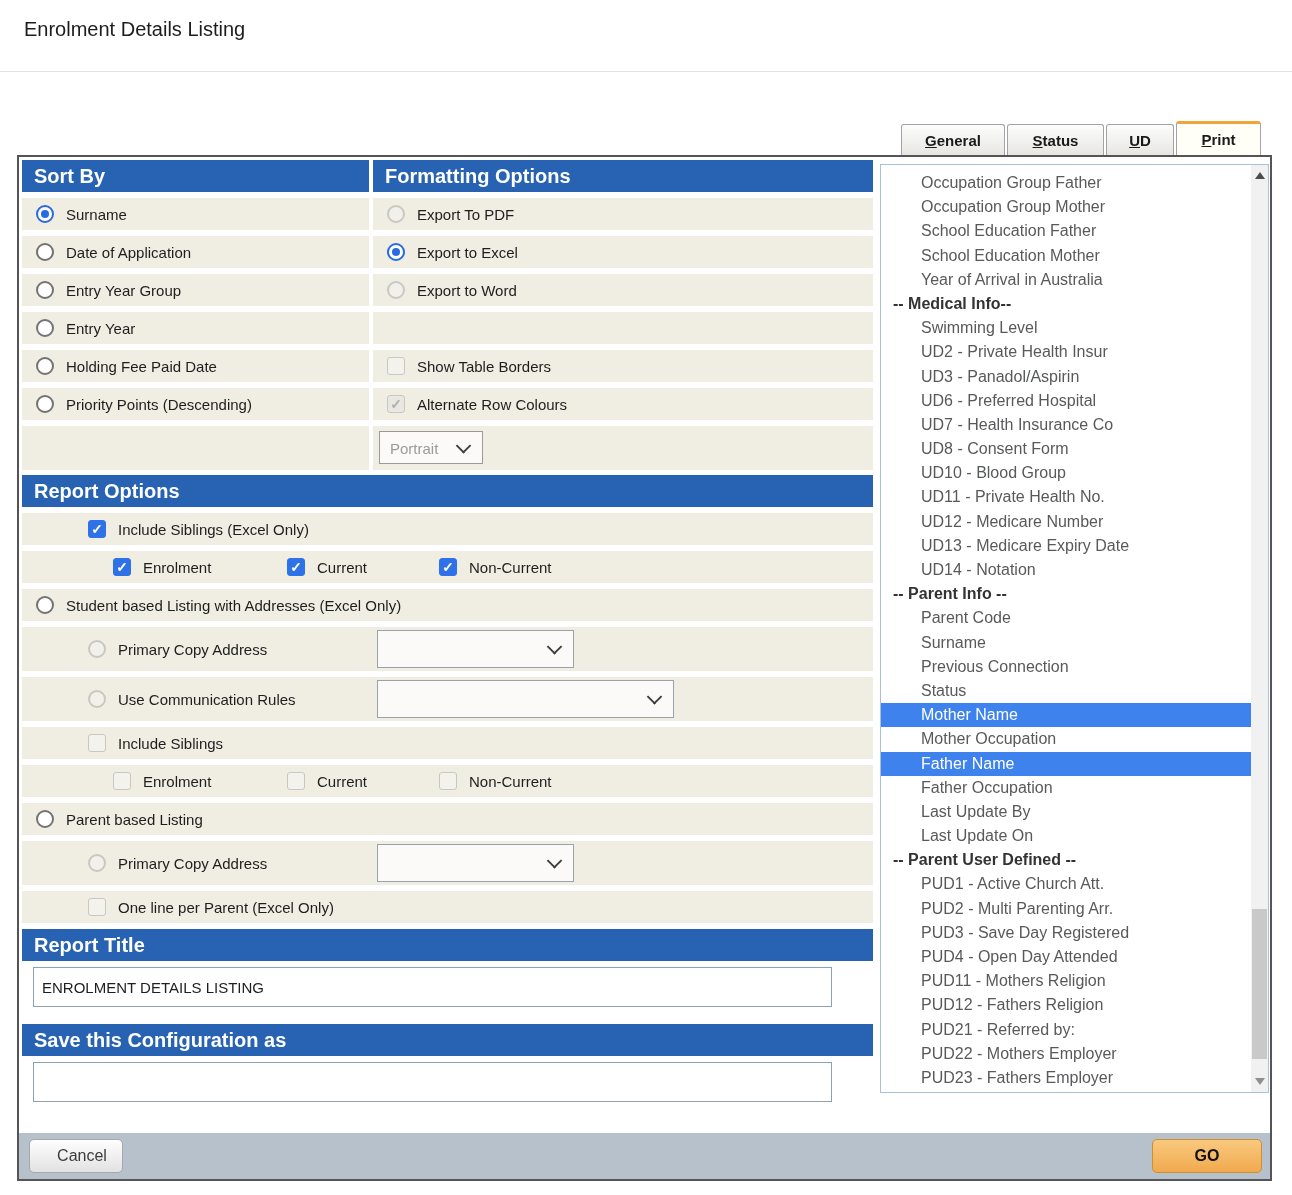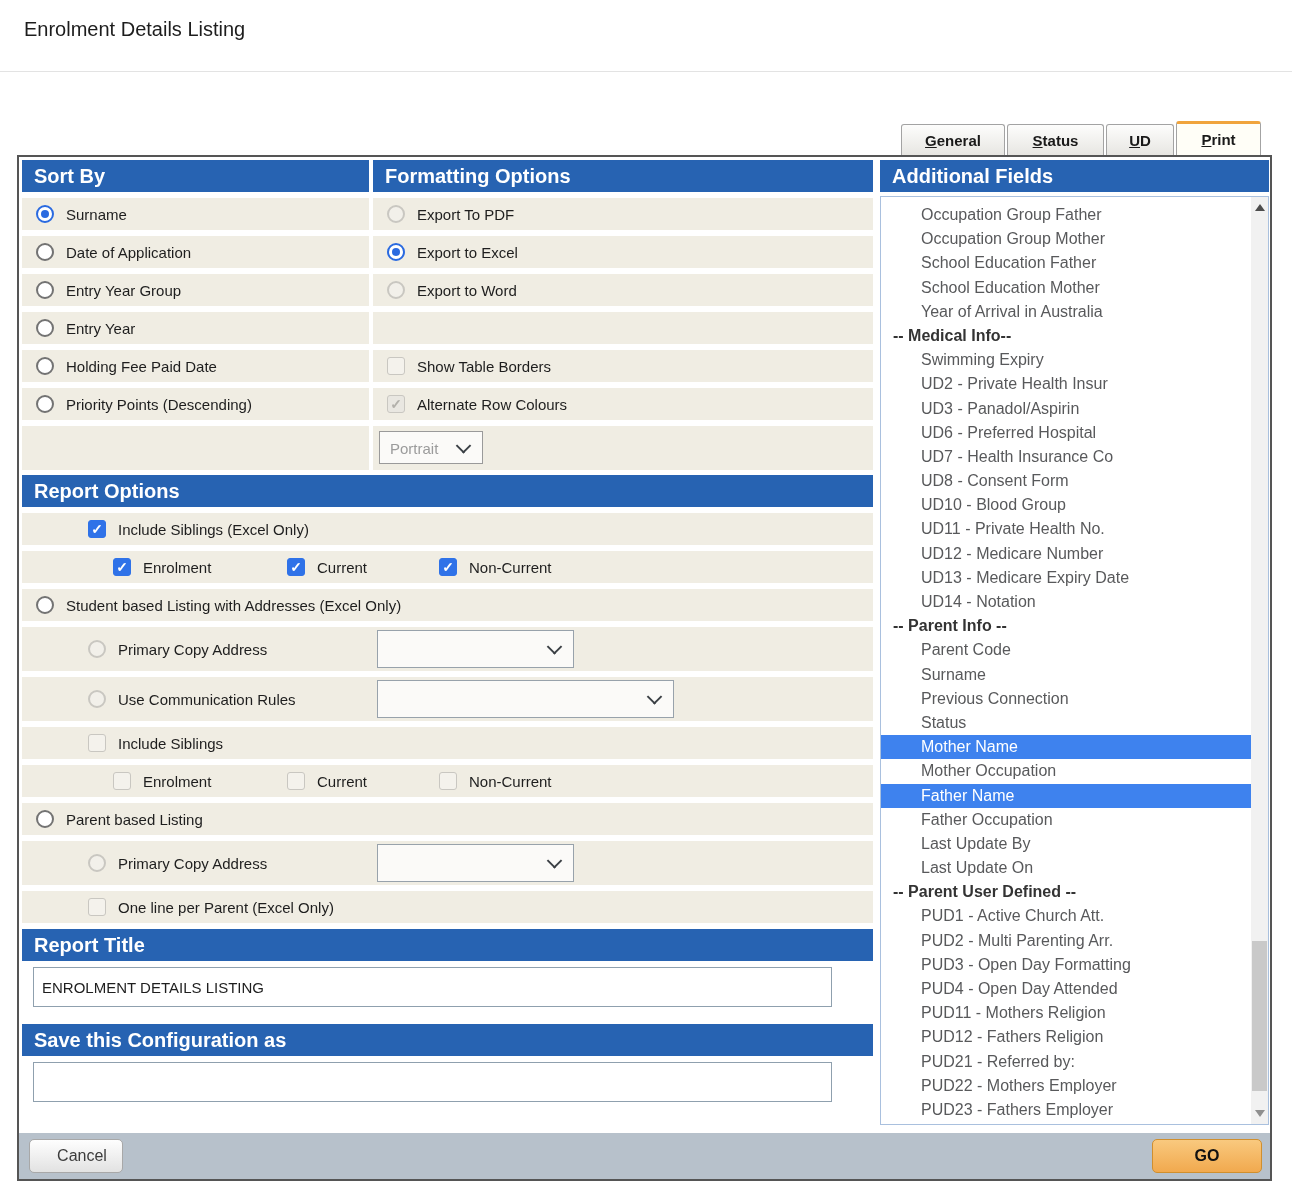--- a/index.html
+++ b/index.html
@@ -284,30 +284,29 @@
       </div>
 
     <div class="section-header mt6">Report Title</div>
     <input class="text-input" type="text" value="ENROLMENT DETAILS LISTING" style="">
 
     <div class="section-header mt7">Save this Configuration as</div>
     <input class="text-input" type="text" value="" style="">
   </div>
 
   <div class="af-col">
-    <div class="section-header">Additional Fields</div>
     <div class="af-listbox">
       <div class="af-items" id="af-items">
           <div class="af-item">Occupation Group Father</div>
           <div class="af-item">Occupation Group Mother</div>
           <div class="af-item">School Education Father</div>
           <div class="af-item">School Education Mother</div>
           <div class="af-item">Year of Arrival in Australia</div>
           <div class="af-item group">-- Medical Info--</div>
-          <div class="af-item">Swimming Expiry</div>
+          <div class="af-item">Swimming Level</div>
           <div class="af-item">UD2 - Private Health Insur</div>
           <div class="af-item">UD3 - Panadol/Aspirin</div>
           <div class="af-item">UD6 - Preferred Hospital</div>
           <div class="af-item">UD7 - Health Insurance Co</div>
           <div class="af-item">UD8 - Consent Form</div>
           <div class="af-item">UD10 - Blood Group</div>
           <div class="af-item">UD11 - Private Health No.</div>
           <div class="af-item">UD12 - Medicare Number</div>
           <div class="af-item">UD13 - Medicare Expiry Date</div>
           <div class="af-item">UD14 - Notation</div>
@@ -318,21 +317,21 @@
           <div class="af-item">Status</div>
           <div class="af-item selected">Mother Name</div>
           <div class="af-item">Mother Occupation</div>
           <div class="af-item selected">Father Name</div>
           <div class="af-item">Father Occupation</div>
           <div class="af-item">Last Update By</div>
           <div class="af-item">Last Update On</div>
           <div class="af-item group">-- Parent User Defined --</div>
           <div class="af-item">PUD1 - Active Church Att.</div>
           <div class="af-item">PUD2 - Multi Parenting Arr.</div>
-          <div class="af-item">PUD3 - Open Day Formatting</div>
+          <div class="af-item">PUD3 - Save Day Registered</div>
           <div class="af-item">PUD4 - Open Day Attended</div>
           <div class="af-item">PUD11 - Mothers Religion</div>
           <div class="af-item">PUD12 - Fathers Religion</div>
           <div class="af-item">PUD21 - Referred by:</div>
           <div class="af-item">PUD22 - Mothers Employer</div>
           <div class="af-item">PUD23 - Fathers Employer</div>
         </div>
       <div class="af-scrollbar">
         <div class="sb-btn sb-up"></div>
         <div class="sb-thumb"></div>

